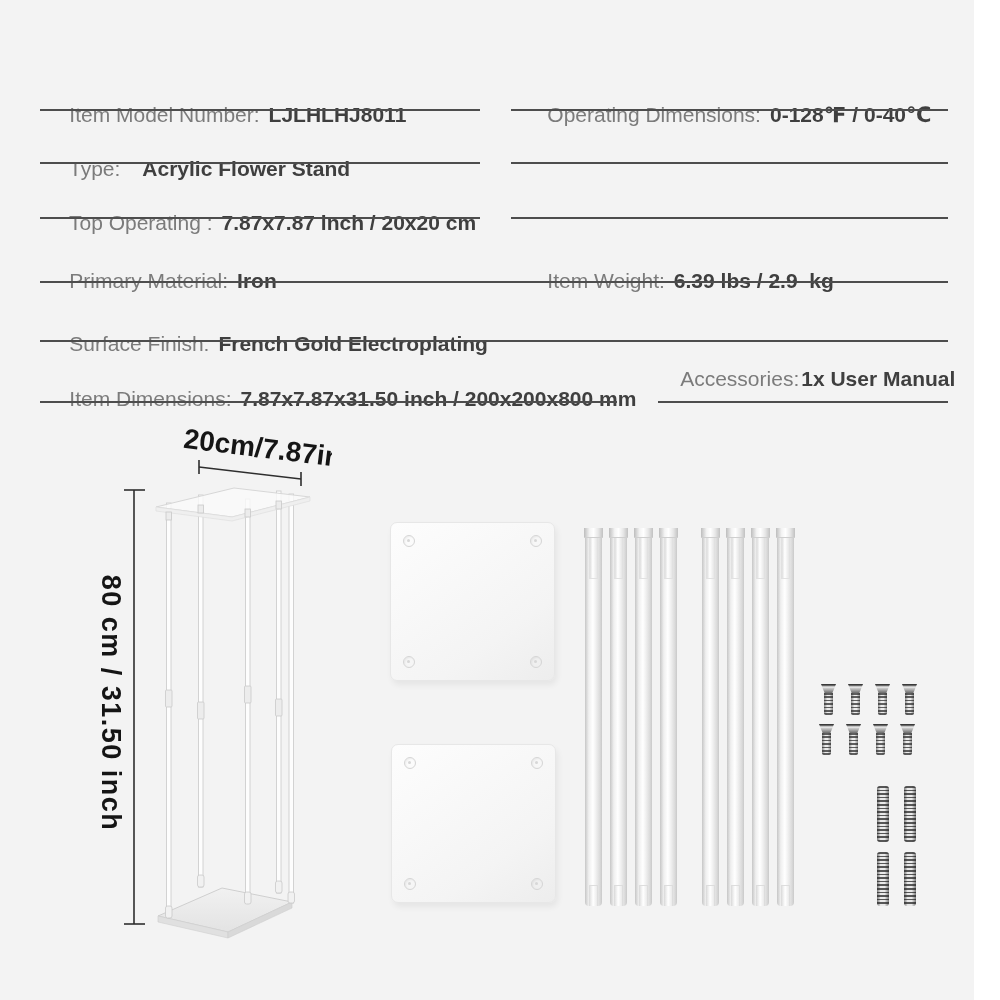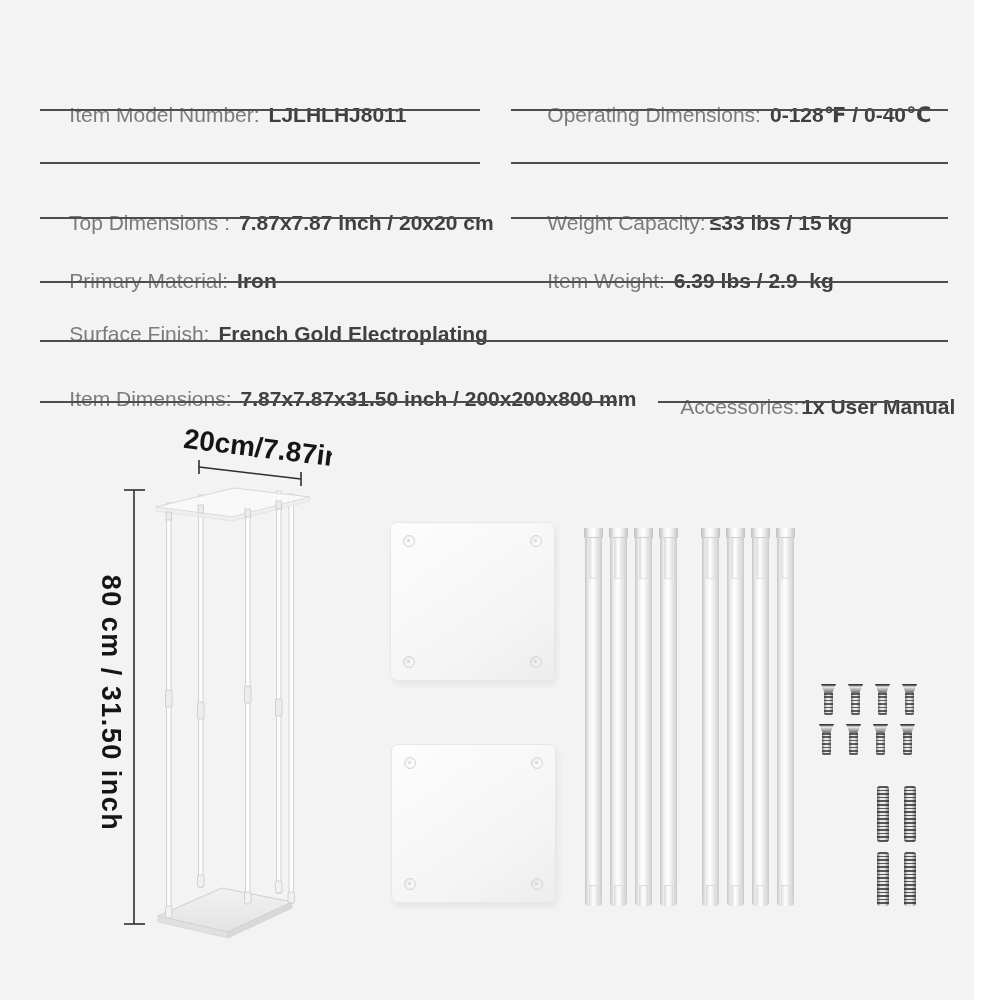--- a/index.html
+++ b/index.html
@@ -57,43 +57,43 @@
   .stud-row.r2 .stud{height:54px;}
 </style>
 </head>
 <body>
 
 <div id="canvas">
 
   <div class="row" style="left:46px;top:76px;">
     <span class="lbl">Item Model Number:</span><span class="val">LJLHLHJ8011</span>
   </div>
+  <div class="row" style="left:46px;top:130px;">
+    <span class="lbl">Type:</span><span class="val" style="margin-left:22px;">Acrylic Flower Stand</span>
+  </div>
   <div class="row" style="left:46px;top:184px;">
-    <span class="lbl">Top Dimensions :</span><span class="val">7.87x7.87 inch / 20x20 cm</span>
+    <span class="lbl">Top Operating :</span><span class="val">7.87x7.87 inch / 20x20 cm</span>
   </div>
   <div class="row" style="left:46px;top:242px;">
     <span class="lbl">Primary Material:</span><span class="val">Iron</span>
   </div>
-  <div class="row" style="left:46px;top:295px;">
+  <div class="row" style="left:46px;top:305px;">
     <span class="lbl">Surface Finish:</span><span class="val">French Gold Electroplating</span>
   </div>
   <div class="row" style="left:46px;top:360px;">
     <span class="lbl">Item Dimensions:</span><span class="val">7.87x7.87x31.50 inch / 200x200x800 mm</span>
   </div>
 
   <div class="row" style="left:524px;top:76px;">
     <span class="lbl">Operating Dimensions:</span><span class="val">0-128℉ / 0-40℃</span>
   </div>
-  <div class="row" style="left:524px;top:184px;">
-    <span class="lbl">Weight Capacity:</span><span class="val" style="margin-left:4px;">≤33 lbs / 15 kg</span>
-  </div>
   <div class="row" style="left:524px;top:242px;">
     <span class="lbl">Item Weight:</span><span class="val">6.39 lbs / 2.9  kg</span>
   </div>
-  <div class="row tight" style="left:658px;top:368px;text-align:right;">
+  <div class="row tight" style="left:658px;top:340px;text-align:right;">
     <span class="lbl">Accessories:</span><span class="val">1x User Manual</span>
   </div>
 
   <div class="rule" style="left:40px;top:109px;width:440px;"></div>
   <div class="rule" style="left:511px;top:109px;width:437px;"></div>
   <div class="rule" style="left:40px;top:162px;width:440px;"></div>
   <div class="rule" style="left:511px;top:162px;width:437px;"></div>
   <div class="rule" style="left:40px;top:217px;width:440px;"></div>
   <div class="rule" style="left:511px;top:217px;width:437px;"></div>
   <div class="rule" style="left:40px;top:281px;width:908px;"></div>

